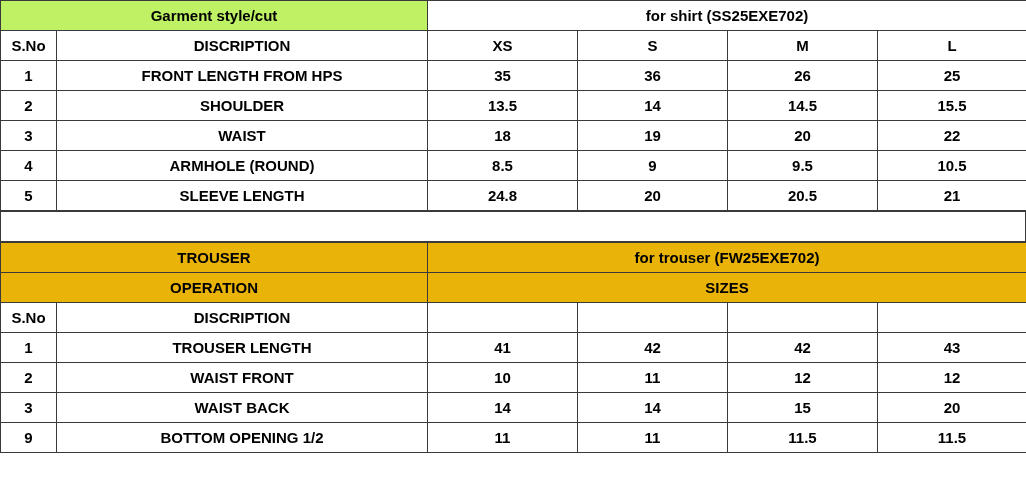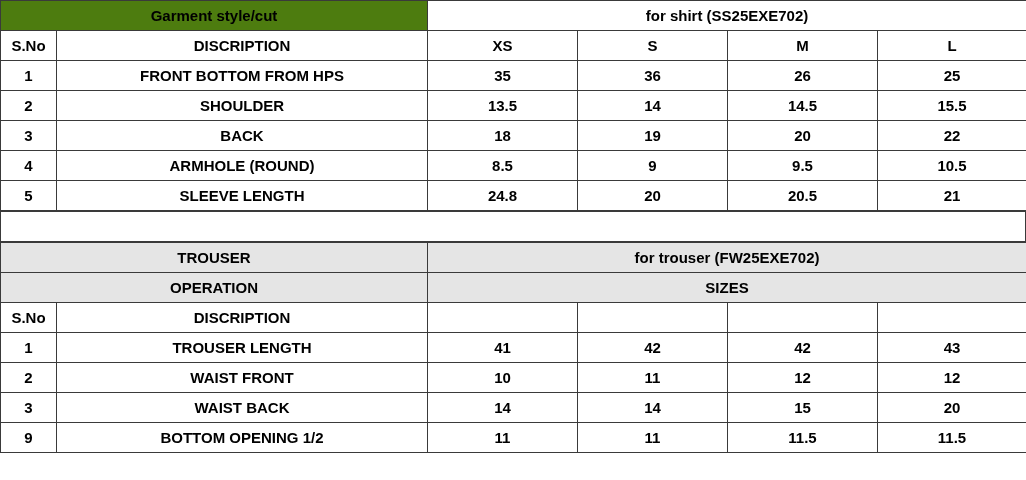--- a/index.html
+++ b/index.html
@@ -36,24 +36,24 @@
   }
   
   .c0 { width: 56px; }
   .c1 { width: 371px; }
   .c2 { width: 150px; }
   .c3 { width: 150px; }
   .c4 { width: 150px; }
   .c5 { width: 149px; }
 
   .hdr-blue {
-    background: #4d7c0f;
+    background: #bef264;
   }
   .hdr-lightblue {
-    background: #e5e5e5;
+    background: #eab308;
   }
   .left-pad {
     text-align: left;
     padding-left: 8px;
   }
   .tall {
     height: 44px;
     font-size: 17px;
   }
   .big {
@@ -91,37 +91,37 @@
         <td>S.No</td>
         <td>DISCRIPTION</td>
         <td>XS</td>
         <td>S</td>
         <td>M</td>
         <td>L</td>
       </tr>
 
       <tr>
         <td>1</td>
-        <td>FRONT BOTTOM FROM HPS</td>
+        <td>FRONT LENGTH FROM HPS</td>
         <td>35</td>
         <td>36</td>
         <td>26</td>
         <td>25</td>
       </tr>
       <tr>
         <td>2</td>
         <td>SHOULDER</td>
         <td>13.5</td>
         <td>14</td>
         <td>14.5</td>
         <td>15.5</td>
       </tr>
       <tr>
         <td>3</td>
-        <td>BACK</td>
+        <td>WAIST</td>
         <td>18</td>
         <td>19</td>
         <td>20</td>
         <td>22</td>
       </tr>
       <tr>
         <td>4</td>
         <td>ARMHOLE (ROUND)</td>
         <td>8.5</td>
         <td>9</td>

